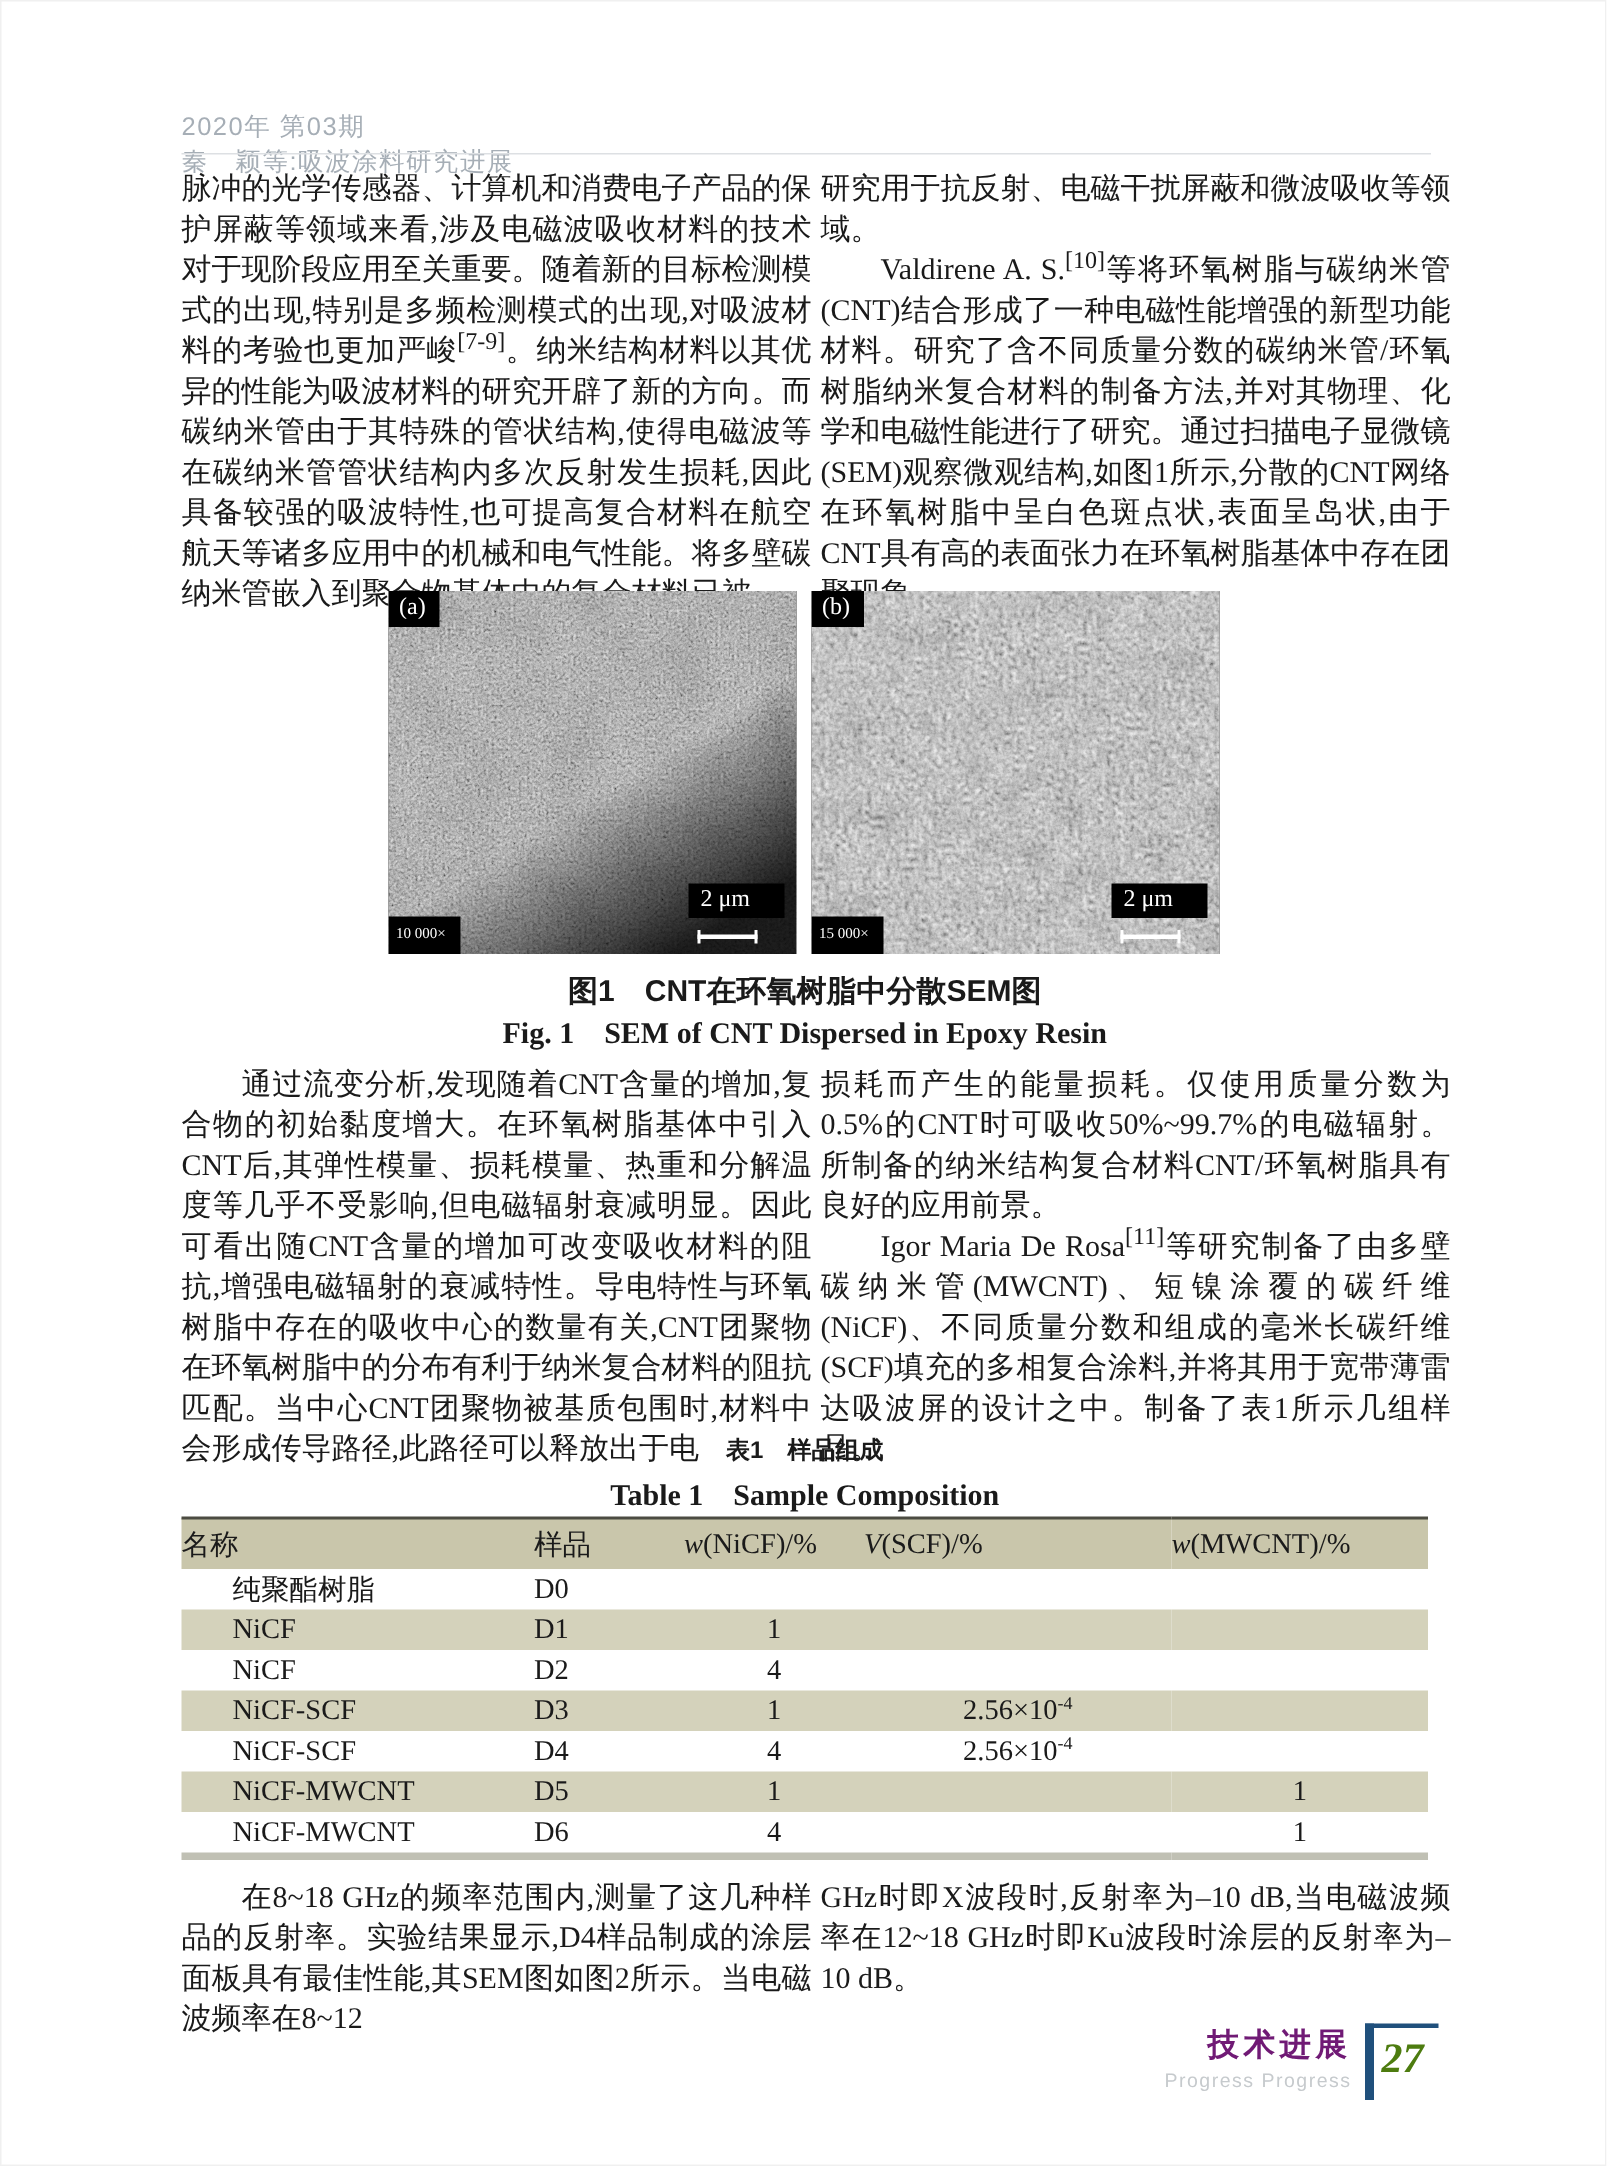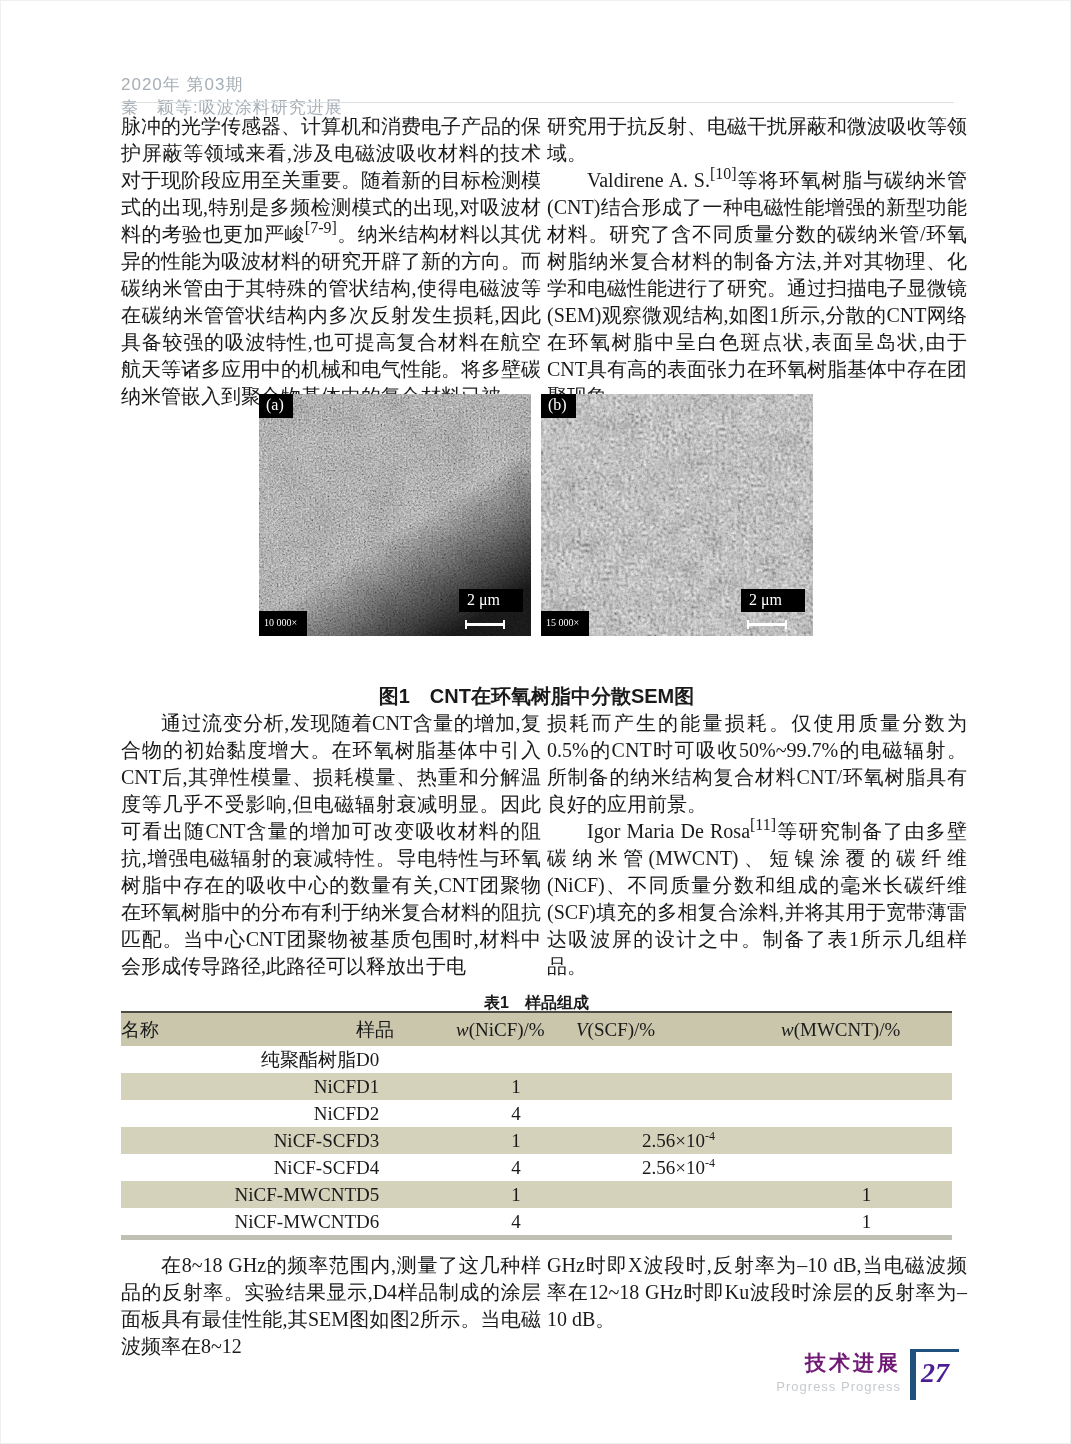--- a/index.html
+++ b/index.html
@@ -43,53 +43,53 @@
   }
   .tag-label { top:0; left:0; }
   .tag-mag { bottom:0; left:0; font-size:10px; padding:2px 10px 3px 5px; }
   .tag-scale { bottom:24px; right:8px; text-align:center; padding:1px 23px 2px 8px; }
   .scale-bar { position:absolute; bottom:10px; right:26px; width:40px; height:3px; background:#fff; }
   .scale-bar::before, .scale-bar::after {
     content:""; position:absolute; width:2px; height:9px; background:#fff; top:-3px;
   }
   .scale-bar::before { left:0; } .scale-bar::after { right:0; }
 
-  .caption { position:absolute; left:0; width:1071px; text-align:center; font-weight:bold; font-size:20px;margin-top:36px; }
+  .caption { position:absolute; left:0; width:1071px; text-align:center; font-weight:bold; font-size:20px; }
   #fig-cap-zh { top:646px; font-family:"Liberation Sans","DejaVu Sans",sans-serif; font-size:20px; }
   #fig-cap-en { top:674px; }
   #tab-cap-zh { top:956px; font-family:Liberation Sans, sans-serif; font-size:16px; }
   #tab-cap-en { top:982px; }
 
   
   .sample-table {
     position:absolute; left:120px; top:1010px; width:831px;
     border-collapse:collapse; font-size:19px;
     border-top:2px solid #4c4c42; border-bottom:5px solid #c0c0b4;
   }
   .sample-table th {
     background:#c9c6ab; font-weight:normal; height:33px; text-align:left; padding:0;
   }
   .sample-table td { height:27px; padding:0; text-align:center; }
-  .sample-table td.name-cell { text-align:right; padding-left:34px; }
+  .sample-table td.name-cell { text-align:left; padding-left:34px; }
   .sample-table td.sample-cell { text-align:left; padding-left:0; }
   .sample-table tr.stripe td { background:#d4d2bb; }
   .it { font-style:italic; }
   td sup, .sample-table sup { font-size:12px; }
 
   
   .footer { position:absolute; top:1348px; right:111px; display:flex; align-items:flex-start; }
   .footer-labels { text-align:right; margin-right:9px; font-family:"Liberation Sans","DejaVu Sans",sans-serif; }
   .footer-zh { font-size:21px; font-weight:bold; color:#701a75; letter-spacing:3px; }
   .footer-en { font-size:13px; color:#c6cacd; margin-top:2px; letter-spacing:1px; }
   .pagenum-box {
     position:relative; width:38px; height:47px;
     border-top:3px solid #20507c; border-left:6px solid #20507c;
     padding-left:5px; padding-top:1px; box-sizing:content-box;
   }
-  .pagenum { font-style:italic; font-weight:bold; font-size:28px; color:#4c1d95; line-height:40px; }
+  .pagenum { font-style:italic; font-weight:bold; font-size:28px; color:#4d7c0f; line-height:40px; }
 </style>
 </head>
 <body>
 
 <div class="page">
 
   <div class="running-head">
     <span>2020年 第03期</span>
     <span>秦　颖等:吸波涂料研究进展</span>
   </div>
@@ -148,20 +148,21 @@
         <rect width="272" height="242" filter="url(#fb-fine)" opacity="0.7"></rect>
       </svg>
       <span class="panel-tag tag-label">(b)</span>
       <span class="panel-tag tag-mag">15 000×</span>
       <span class="panel-tag tag-scale">2 μm</span>
       <span class="scale-bar"></span>
     </div>
   </div>
 
   <div class="caption" id="fig-cap-zh">图1　CNT在环氧树脂中分散SEM图</div>
+  <div class="caption" id="fig-cap-en">Fig. 1　SEM of CNT Dispersed in Epoxy Resin</div>
 
   <div class="col" id="col1-b2">
     <p class="indent">通过流变分析,发现随着CNT含量的增加,复合物的初始黏度增大。在环氧树脂基体中引入CNT后,其弹性模量、损耗模量、热重和分解温度等几乎不受影响,但电磁辐射衰减明显。因此可看出随CNT含量的增加可改变吸收材料的阻抗,增强电磁辐射的衰减特性。导电特性与环氧树脂中存在的吸收中心的数量有关,CNT团聚物在环氧树脂中的分布有利于纳米复合材料的阻抗匹配。当中心CNT团聚物被基质包围时,材料中会形成传导路径,此路径可以释放出于电</p>
   </div>
 
   <div class="col" id="col2-b2">
     <p>损耗而产生的能量损耗。仅使用质量分数为0.5%的CNT时可吸收50%~99.7%的电磁辐射。所制备的纳米结构复合材料CNT/环氧树脂具有良好的应用前景。</p>
     <p class="indent"><span>Igor Maria De Rosa</span><sup class="ref">[11]</sup><span>等研究制备了由多壁碳纳米管(MWCNT)、短镍涂覆的碳纤维(NiCF)、不同质量分数和组成的毫米长碳纤维(SCF)填充的多相复合涂料,并将其用于宽带薄雷达吸波屏的设计之中。制备了表1所示几组样品。</span></p>
   </div>
 

